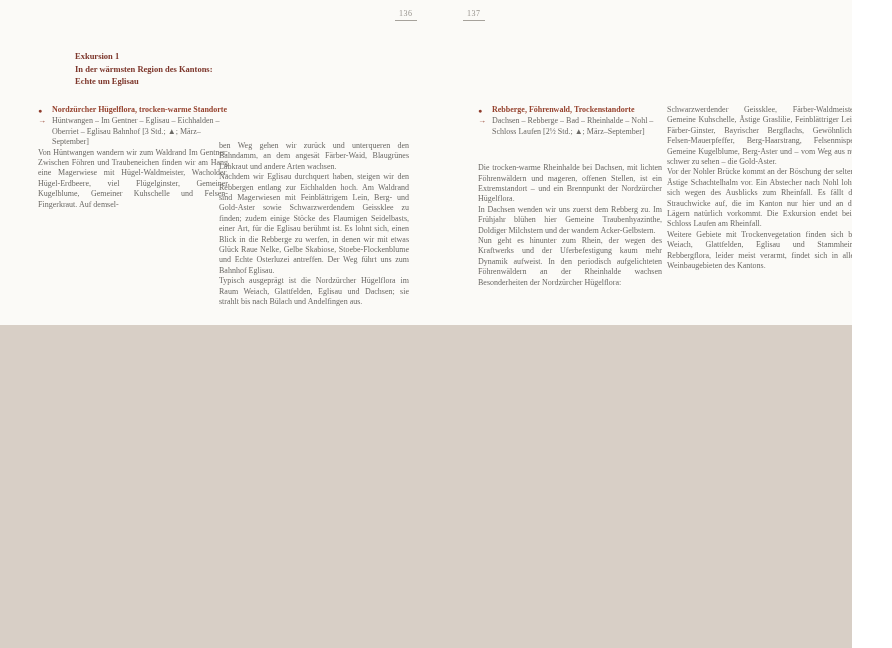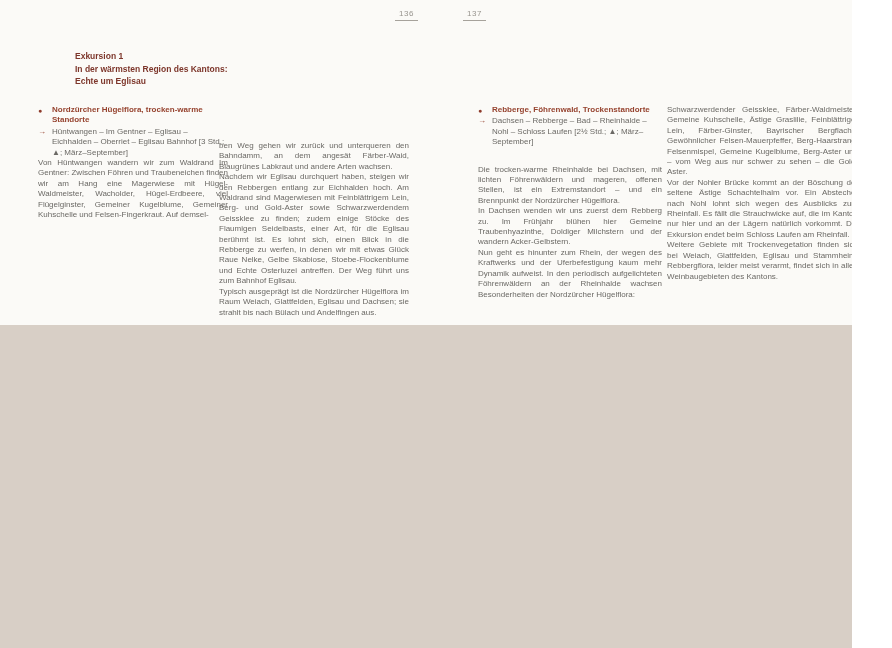--- a/index.html
+++ b/index.html
@@ -1,38 +1,38 @@
 <!DOCTYPE html>
 <html lang="de"><head>
 <meta charset="utf-8">
 <style>
   html,body{margin:0;padding:0;}
   .spread{position:relative;width:852px;height:648px;background:#fbfaf7;overflow:hidden;
-          font-family:Liberation Sans, sans-serif;}
+          font-family:Liberation Serif, serif;}
   
   .pagenum{position:absolute;top:9px;font-size:8px;color:#98948e;
            border-bottom:1px solid #a6a29b;padding:0 4px 2px;letter-spacing:.5px;}
   #pn-left{left:395px;} #pn-right{left:463px;}
   
   .exk-head{position:absolute;color:#7d362b;font-weight:bold;font-size:8.5px;line-height:12.5px;}
   #head-left{left:75px;top:50px;} #head-right{left:513px;top:50px;}
   
   .col{position:absolute;font-size:8px;line-height:10.4px;color:#6b6965;text-align:justify;}
   #l-col1{left:38px;top:105px;width:190px;}
   #l-col2{left:219px;top:105px;width:190px;margin-top:36px;}
   #r-col1{left:478px;top:105px;width:184px;}
   #r-col2{left:667px;top:105px;width:191px;}
   .lead{position:relative;padding-left:14px;text-align:left;}
   .lead .marker{position:absolute;left:0;top:0;}
   .subhead{color:#96432f;font-weight:bold;}
   .subhead .marker{font-size:7px;top:1px;color:#8e3b2c;}
   .route{margin-top:1px;}
   .route .marker{color:#96432f;}
   .col p{margin:0;}
-  .col p.body-start{margin-top:17px;}
+  .col p.body-start{margin-top:26px;}
   
   .figure-band{position:absolute;left:0;top:325px;width:892px;height:323px;background:#d8cfc6;}
 </style>
 </head>
 <body>
 
 <div class="spread">
 
   <div class="pagenum" id="pn-left">136</div>
   <div class="pagenum" id="pn-right">137</div>

